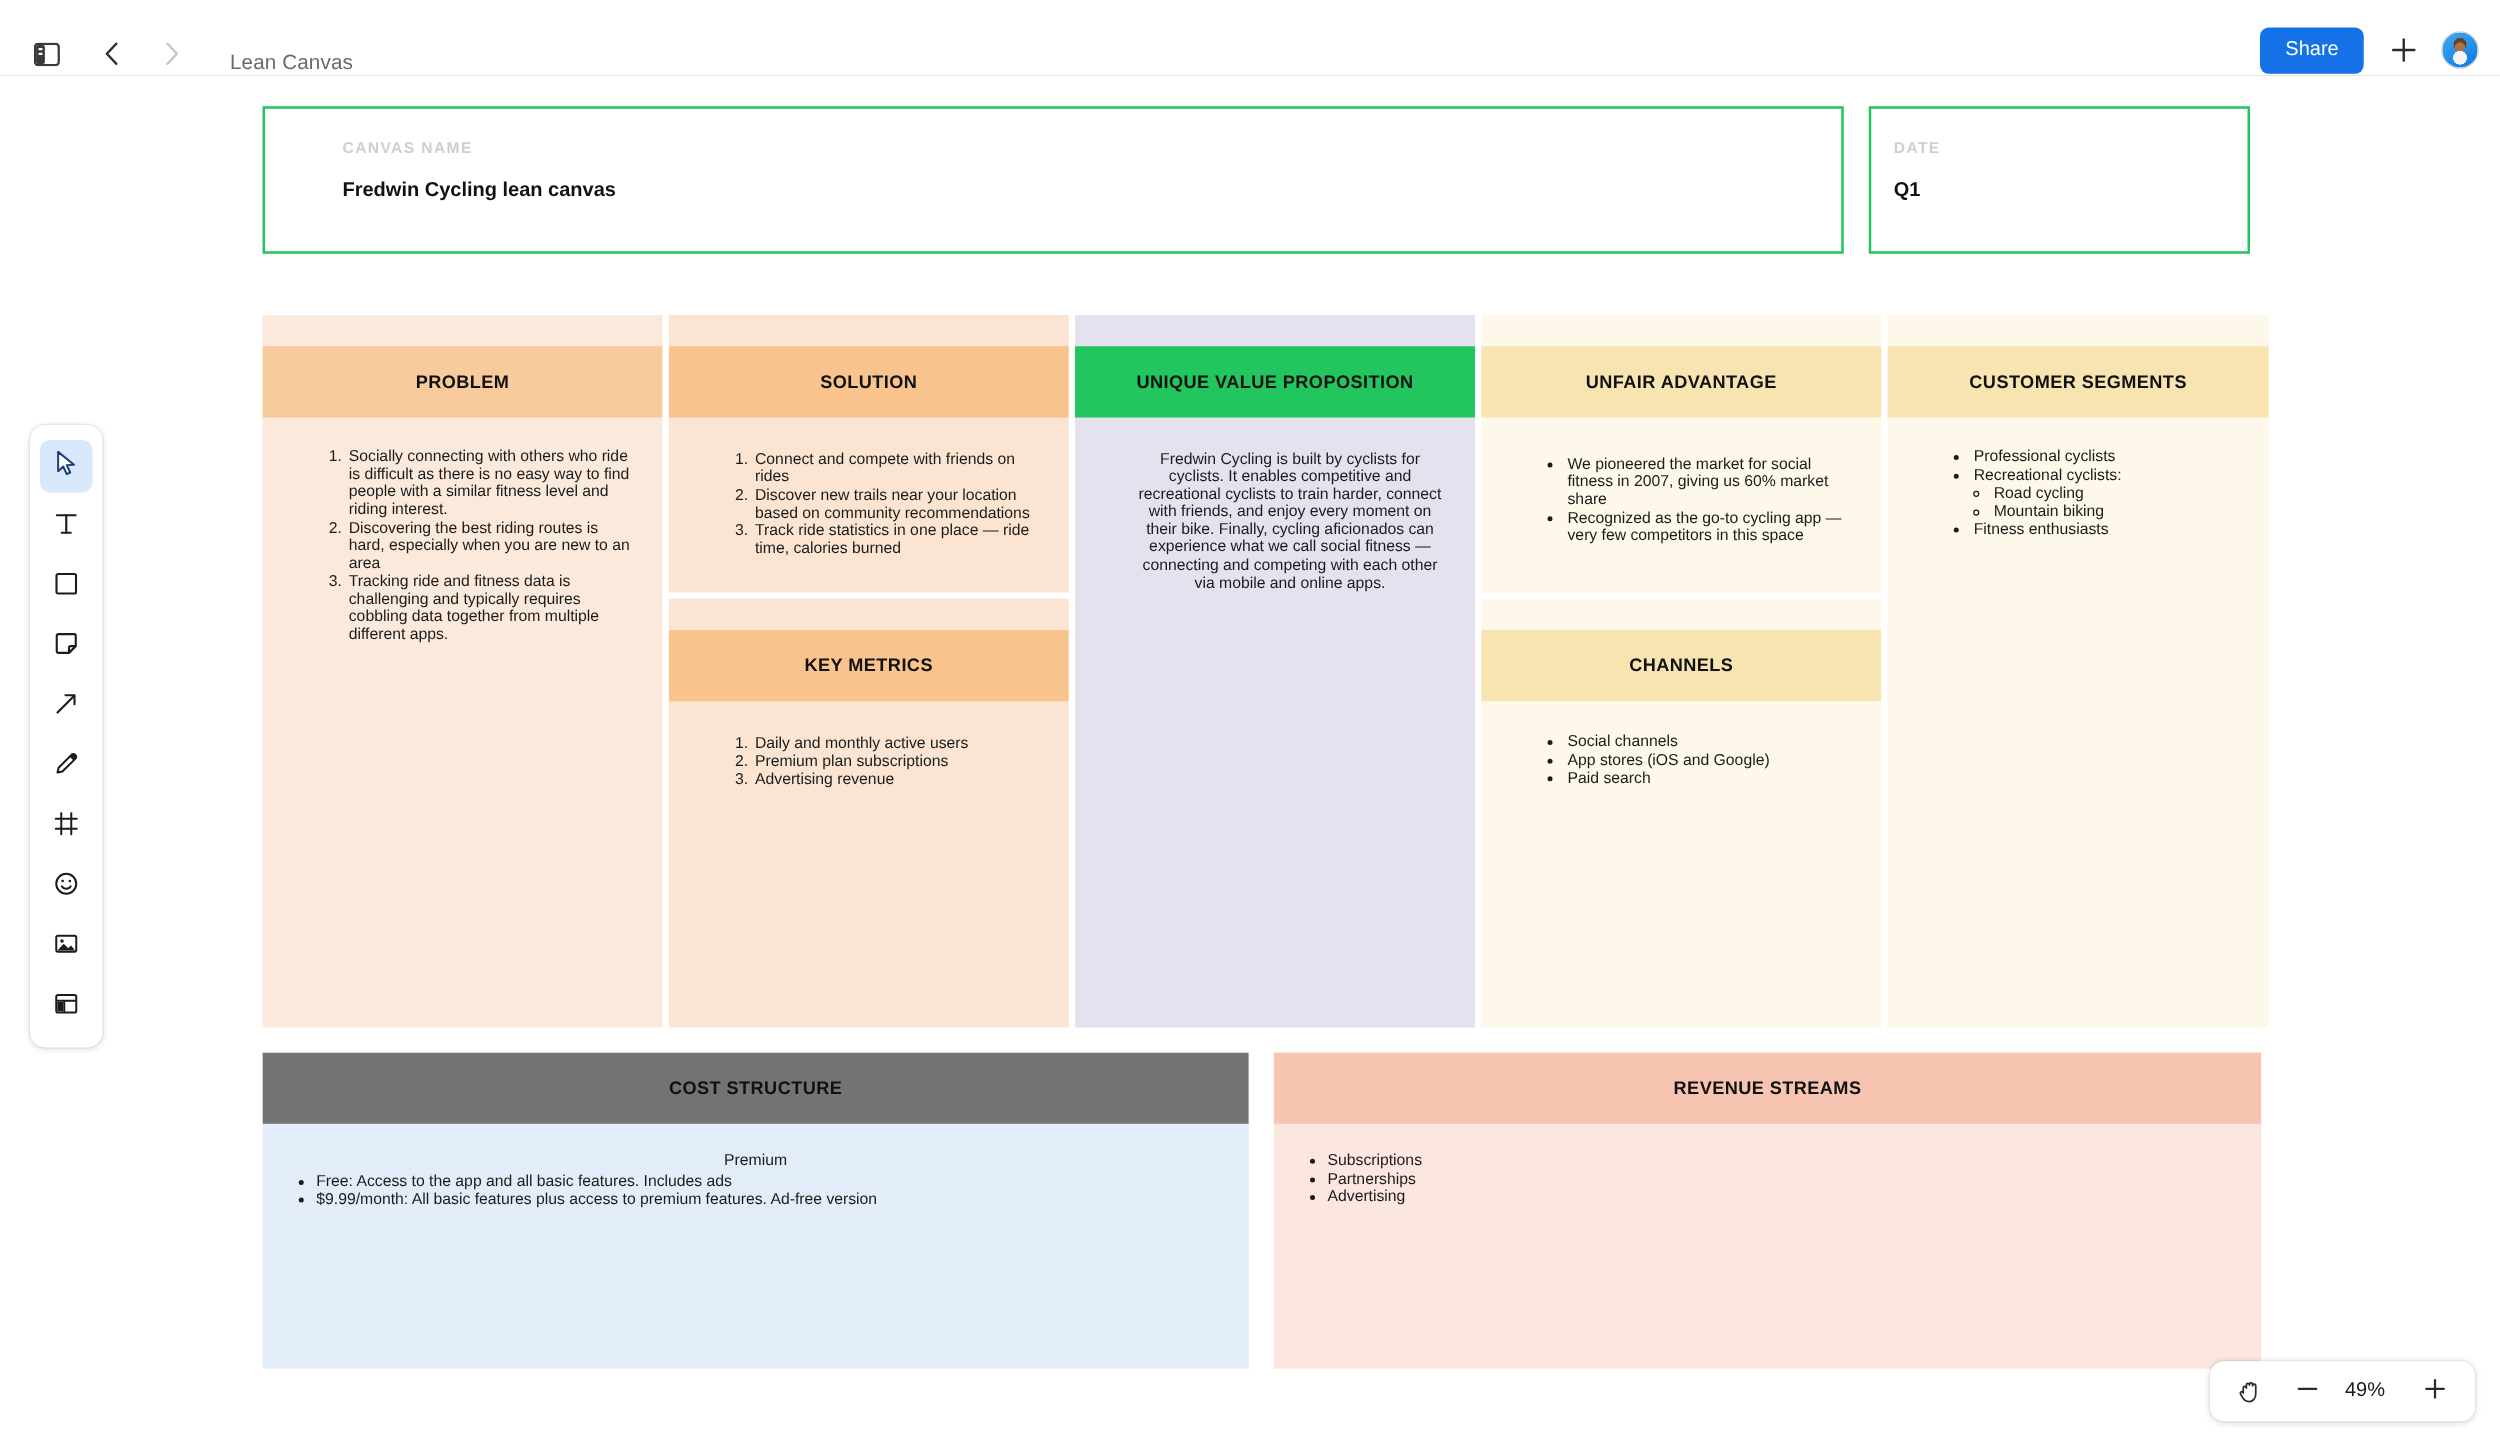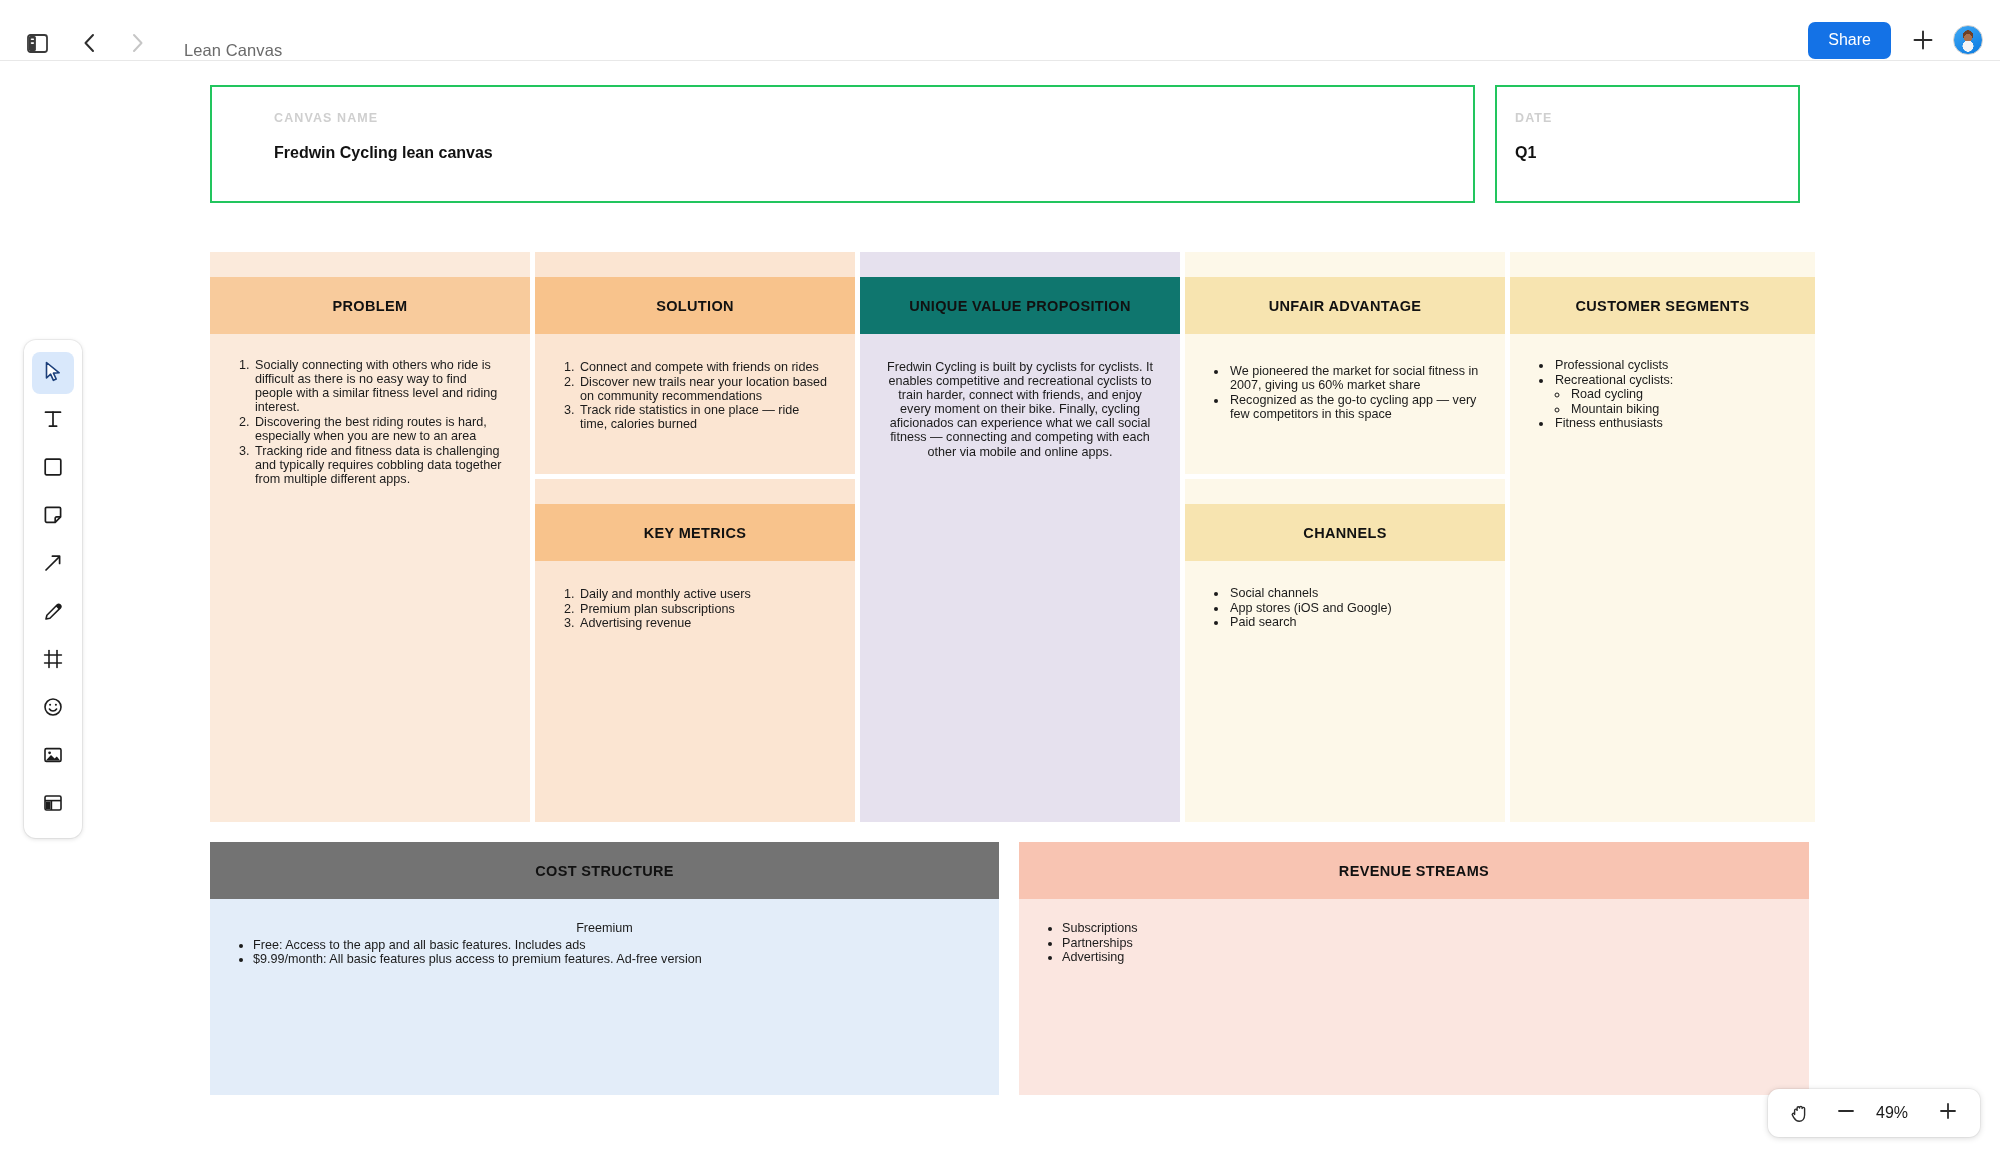--- a/index.html
+++ b/index.html
@@ -136,20 +136,21 @@
     padding: 21px 4px 20px 4px;
     flex: 0 0 auto;
     margin-top: 25px;
   }
   .cell .body {
     flex: 1 1 auto;
     padding: 24px 26px 14px 26px;
     font-size: 12.6px;
     line-height: 1.12;
     color: #1b1b1b;
+    margin-left: 24px;
   }
   .cell .body ol, .cell .body ul { margin-left: 17px; }
   .cell .body ol li, .cell .body ul li { margin-bottom: 0.5px; padding-left: 2px; }
   .cell .body ul ul { margin-left: 16px; margin-top: 0px; }
   .cell .body p { text-align: center; }
 
   
   .botrow {
     position: absolute; left: 210px; top: 795px;
     width: 1600px; height: 253px;
@@ -359,21 +360,21 @@
             <li>Daily and monthly active users</li>
             <li>Premium plan subscriptions</li>
             <li>Advertising revenue</li>
           </ol>
         </div>
       </div>
     </div>
 
     <div class="col c3">
       <div class="cell" style="flex:1 1 auto;background:#e6e1ee;">
-        <div class="cap" style="background:#0f766e;">UNIQUE VALUE PROPOSITION</div>
+        <div class="cap" style="background:#22c55e;">UNIQUE VALUE PROPOSITION</div>
         <div class="body" style="padding:26px 22px 0 22px;">
           <p>Fredwin Cycling is built by cyclists for cyclists. It enables competitive and recreational cyclists to train harder, connect with friends, and enjoy every moment on their bike. Finally, cycling aficionados can experience what we call social fitness — connecting and competing with each other via mobile and online apps.</p>
         </div>
       </div>
     </div>
 
     <div class="col c4">
       <div class="cell" style="flex:0 0 222px;background:#fdf8e9;">
         <div class="cap" style="background:#f7e4b0;">UNFAIR ADVANTAGE</div>
         <div class="body" style="padding-top:30px;">
@@ -411,21 +412,21 @@
         </div>
       </div>
     </div>
 
   </div>
 
   <div class="botrow">
     <div class="botcell cost" style="background:#e3edf9;">
       <div class="cap" style="background:#737373;">COST STRUCTURE</div>
       <div class="body">
-        <div class="center">Freemium</div>
+        <div class="center">Premium</div>
         <ul>
           <li>Free: Access to the app and all basic features. Includes ads</li>
           <li>$9.99/month: All basic features plus access to premium features. Ad-free version</li>
         </ul>
       </div>
     </div>
     <div class="botcell rev" style="background:#fbe6e0;">
       <div class="cap" style="background:#f8c4b2;">REVENUE STREAMS</div>
       <div class="body">
         <ul>

